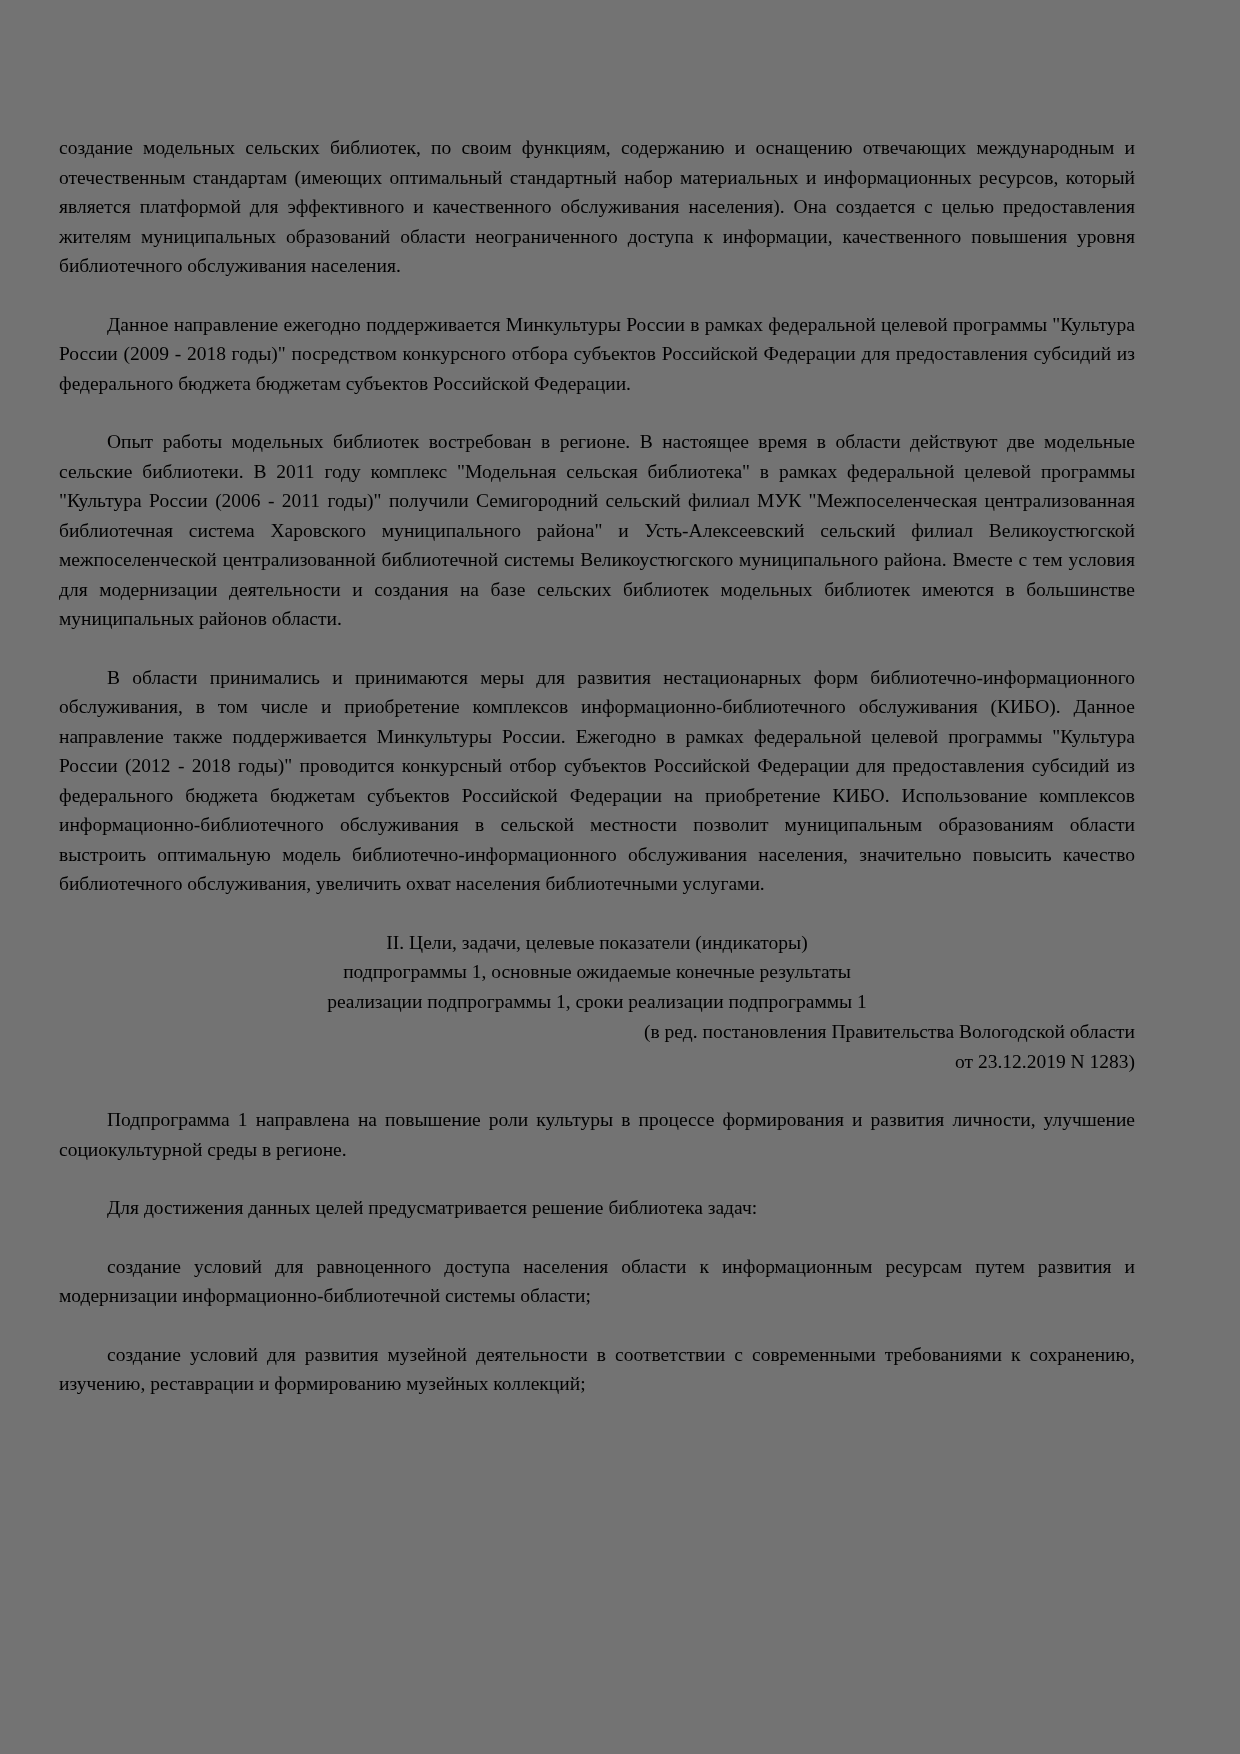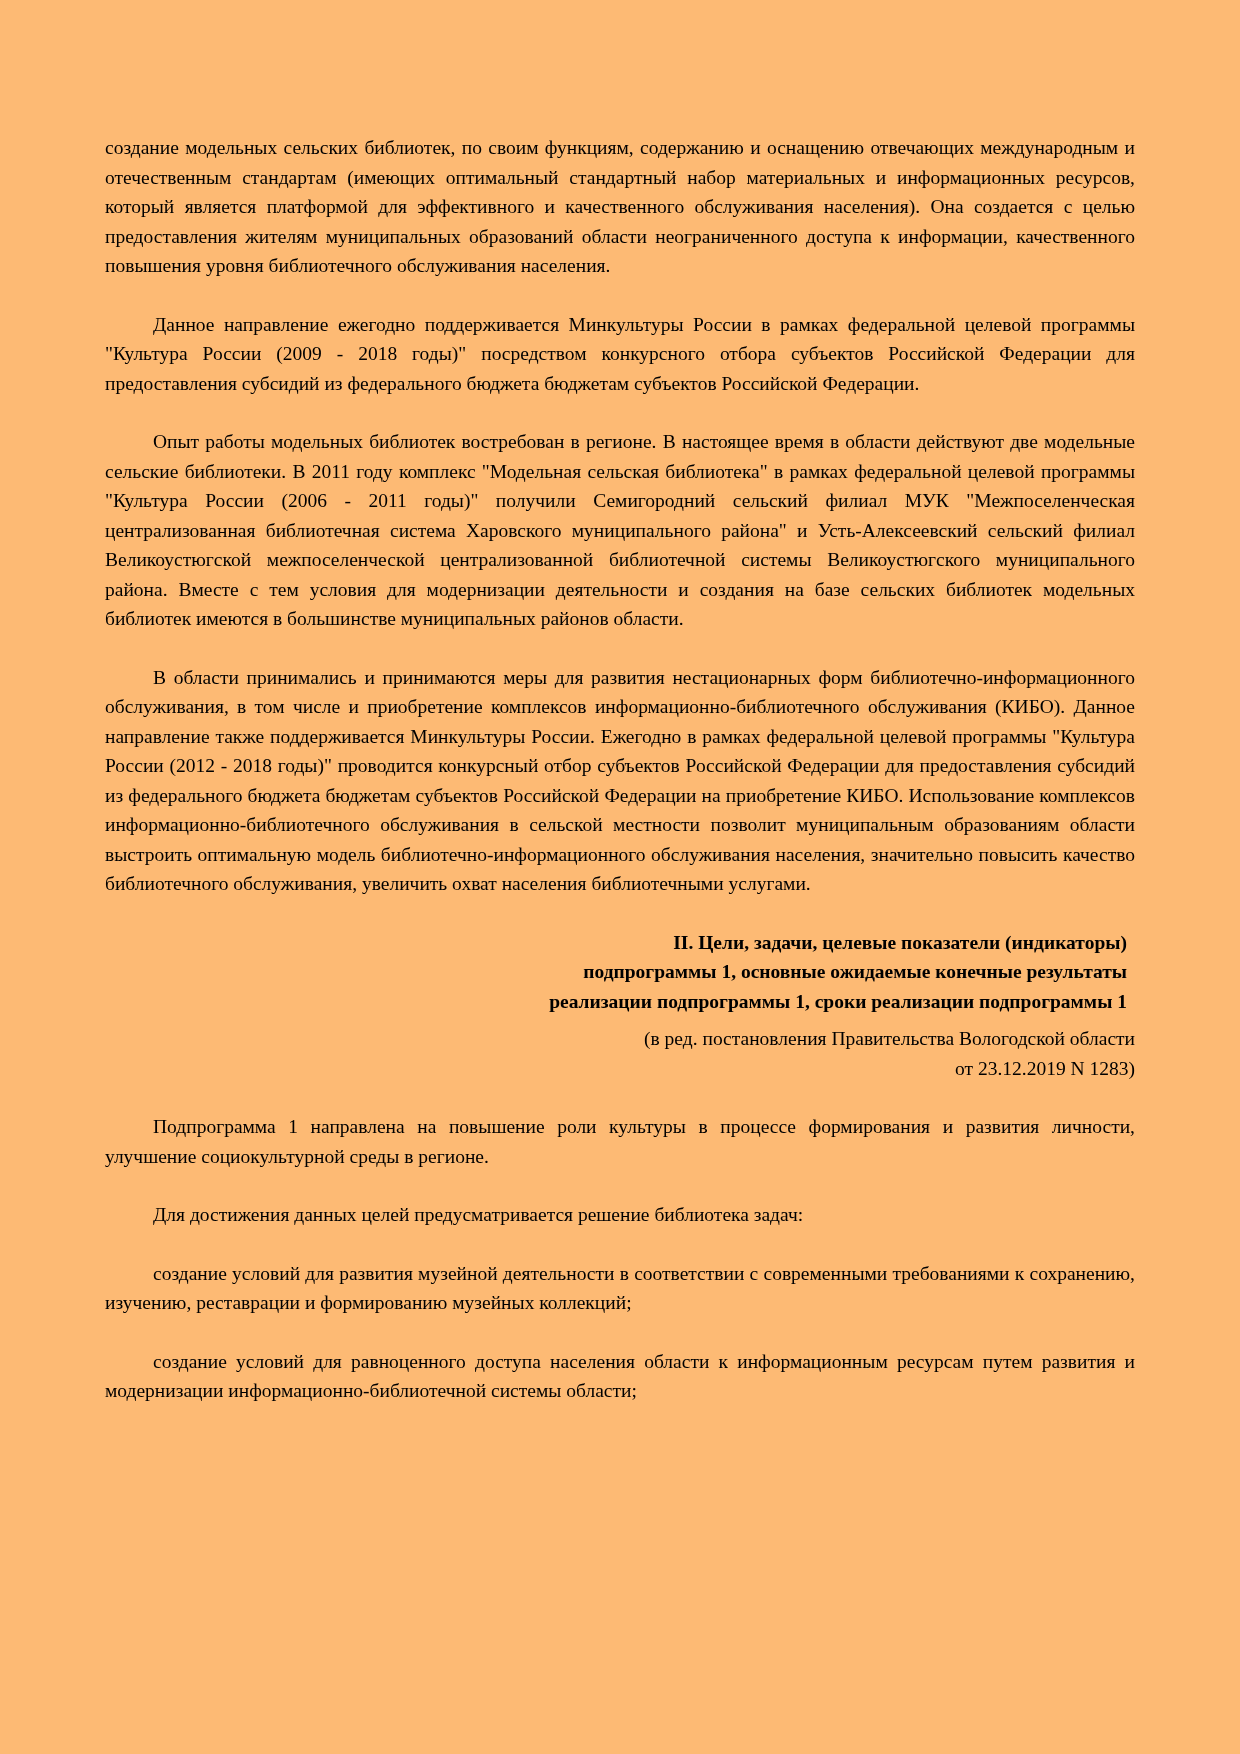--- a/index.html
+++ b/index.html
@@ -4,41 +4,41 @@
 <style>
   html, body {
     margin: 0;
     padding: 0;
     background: #ffffff;
   }
   .page {
     position: relative;
     width: 1240px;
     height: 1754px;
-    background: #fdba74;
+    background: #737373;
     box-sizing: border-box;
-    padding: 133px 105px 40px 105px;
+    padding: 133px 105px 40px 59px;
     font-family: "Liberation Serif", "DejaVu Serif", serif;
     font-size: 19.5px;
     line-height: 29.5px;
     color: #000000;
     overflow: hidden;
   }
   .para {
     text-align: justify;
     margin: 0 0 29px 0;
   }
   .para.indent {
     text-indent: 48px;
   }
   .doc-heading {
-    font-weight: bold;
-    text-align: right;
+    font-weight: normal;
+    text-align: center;
     white-space: pre-line;
-    margin: 8px;
+    margin: 1px;
   }
   .edition-note {
     text-align: right;
     white-space: pre-line;
     margin: 0 0 29px 0;
   }
 </style>
 </head>
 <body>
 
@@ -47,15 +47,15 @@
   <p class="para indent">Данное направление ежегодно поддерживается Минкультуры России в рамках федеральной целевой программы "Культура России (2009 - 2018 годы)" посредством конкурсного отбора субъектов Российской Федерации для предоставления субсидий из федерального бюджета бюджетам субъектов Российской Федерации.</p>
   <p class="para indent">Опыт работы модельных библиотек востребован в регионе. В настоящее время в области действуют две модельные сельские библиотеки. В 2011 году комплекс "Модельная сельская библиотека" в рамках федеральной целевой программы "Культура России (2006 - 2011 годы)" получили Семигородний сельский филиал МУК "Межпоселенческая централизованная библиотечная система Харовского муниципального района" и Усть-Алексеевский сельский филиал Великоустюгской межпоселенческой централизованной библиотечной системы Великоустюгского муниципального района. Вместе с тем условия для модернизации деятельности и создания на базе сельских библиотек модельных библиотек имеются в большинстве муниципальных районов области.</p>
   <p class="para indent">В области принимались и принимаются меры для развития нестационарных форм библиотечно-информационного обслуживания, в том числе и приобретение комплексов информационно-библиотечного обслуживания (КИБО). Данное направление также поддерживается Минкультуры России. Ежегодно в рамках федеральной целевой программы "Культура России (2012 - 2018 годы)" проводится конкурсный отбор субъектов Российской Федерации для предоставления субсидий из федерального бюджета бюджетам субъектов Российской Федерации на приобретение КИБО. Использование комплексов информационно-библиотечного обслуживания в сельской местности позволит муниципальным образованиям области выстроить оптимальную модель библиотечно-информационного обслуживания населения, значительно повысить качество библиотечного обслуживания, увеличить охват населения библиотечными услугами.</p>
   <h2 class="doc-heading" style="font-size:19.5px;">II. Цели, задачи, целевые показатели (индикаторы)
 подпрограммы 1, основные ожидаемые конечные результаты
 реализации подпрограммы 1, сроки реализации подпрограммы 1</h2>
   <div class="edition-note">(в ред. постановления Правительства Вологодской области
 от 23.12.2019 N 1283)</div>
   <p class="para indent">Подпрограмма 1 направлена на повышение роли культуры в процессе формирования и развития личности, улучшение социокультурной среды в регионе.</p>
   <p class="para indent">Для достижения данных целей предусматривается решение библиотека задач:</p>
+  <p class="para indent">создание условий для равноценного доступа населения области к информационным ресурсам путем развития и модернизации информационно-библиотечной системы области;</p>
   <p class="para indent">создание условий для развития музейной деятельности в соответствии с современными требованиями к сохранению, изучению, реставрации и формированию музейных коллекций;</p>
-  <p class="para indent">создание условий для равноценного доступа населения области к информационным ресурсам путем развития и модернизации информационно-библиотечной системы области;</p>
 </div>
 
 </body></html>

